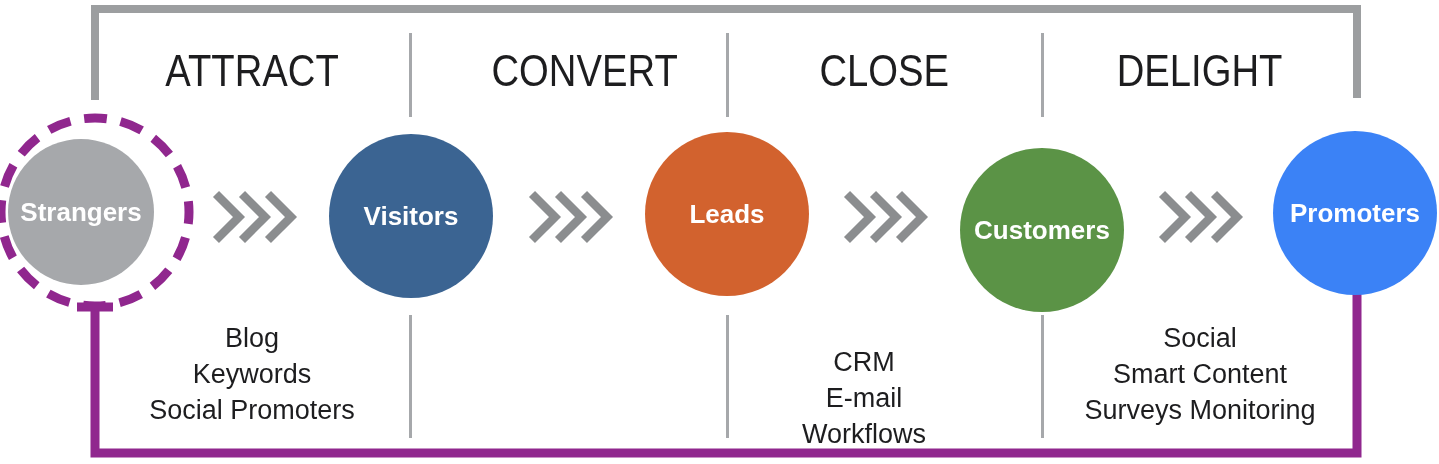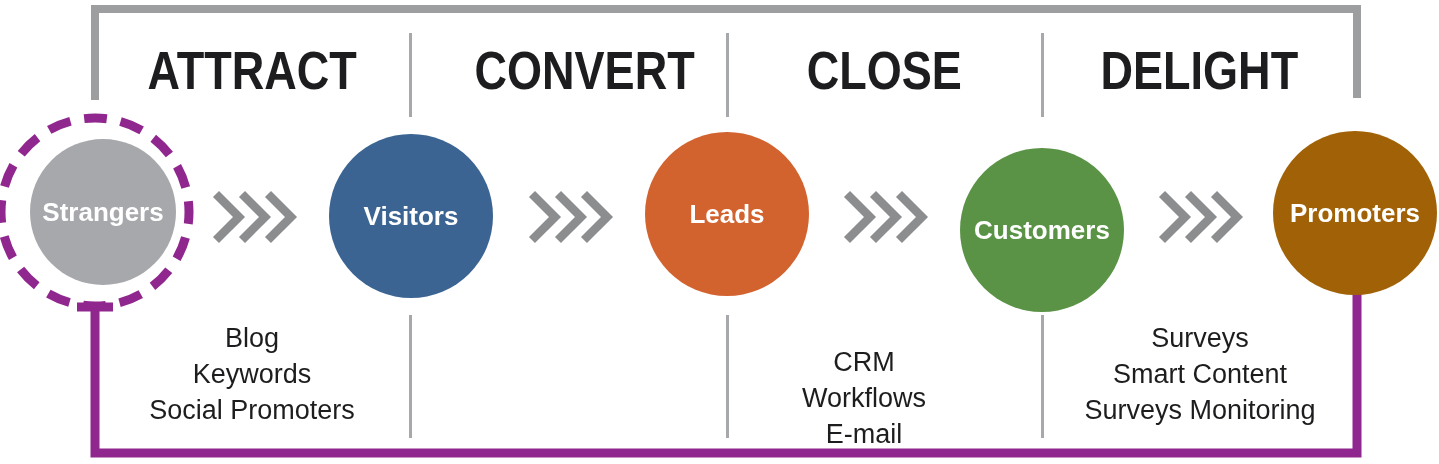--- a/index.html
+++ b/index.html
@@ -6,33 +6,33 @@
   .canvas{
     position:relative;
     width:1439px;height:464px;
     background:#fff;
     overflow:hidden;
     font-family:"Liberation Sans","DejaVu Sans",sans-serif;
   }
   .lines-svg{position:absolute;left:0;top:0;width:1439px;height:464px;}
   .stage-label{
     position:absolute;top:46px;height:50px;line-height:50px;
-    text-align:center;font-size:53px;font-weight:700;color:#1d1d1f;
+    text-align:center;font-size:45px;font-weight:400;color:#1d1d1f;
     white-space:nowrap;
   }
   .stage-label span{display:inline-block;transform:scaleX(.85);transform-origin:center;}
   .divider{position:absolute;width:3px;background:#a6a8ab;}
   .divider.top{top:33px;height:84px;}
   .divider.bot{top:315px;height:123px;}
   .circle{
     position:absolute;border-radius:50%;
     display:flex;align-items:center;justify-content:center;
     color:#fff;font-weight:700;font-size:26px;white-space:nowrap;
   }
-  .circle.strangers{left:30px;top:139px;width:146px;height:146px;}
+  .circle.strangers{left:8px;top:139px;width:146px;height:146px;}
   .circle.visitors{left:329px;top:134px;width:164px;height:164px;}
   .circle.leads{left:645px;top:132px;width:164px;height:164px;}
   .circle.customers{left:960px;top:148px;width:164px;height:164px;}
   .circle.promoters{left:1273px;top:131px;width:164px;height:164px;}
   .tools{
     position:absolute;top:320px;width:320px;
     text-align:center;font-size:27px;line-height:36px;color:#1d1d1f;
     white-space:nowrap;
   }
   .tools-1{left:92px;}
@@ -96,33 +96,33 @@
   </div>
   <div class="circle leads" style="background: rgb(210, 98, 46);">
     <span>Leads</span>
   </div>
   <div class="circle visitors" style="background: rgb(59, 100, 146);">
     <span>Visitors</span>
   </div>
   <div class="circle customers" style="background: rgb(91, 147, 70);">
     <span>Customers</span>
   </div>
-  <div class="circle promoters" style="background: #a16207;">
+  <div class="circle promoters" style="background: #3b82f6;">
     <span>Promoters</span>
   </div>
 
   <div class="tools tools-1">
     <div>Blog</div>
     <div>Keywords</div>
     <div>Social Promoters</div>
   </div>
   <div class="tools tools-3">
     <div>CRM</div>
+    <div>E-mail</div>
     <div>Workflows</div>
-    <div>E-mail</div>
   </div>
   <div class="tools tools-4">
-    <div>Surveys</div>
+    <div>Social</div>
     <div>Smart Content</div>
     <div>Surveys Monitoring</div>
   </div>
 
 </div>
 
 </body></html>

